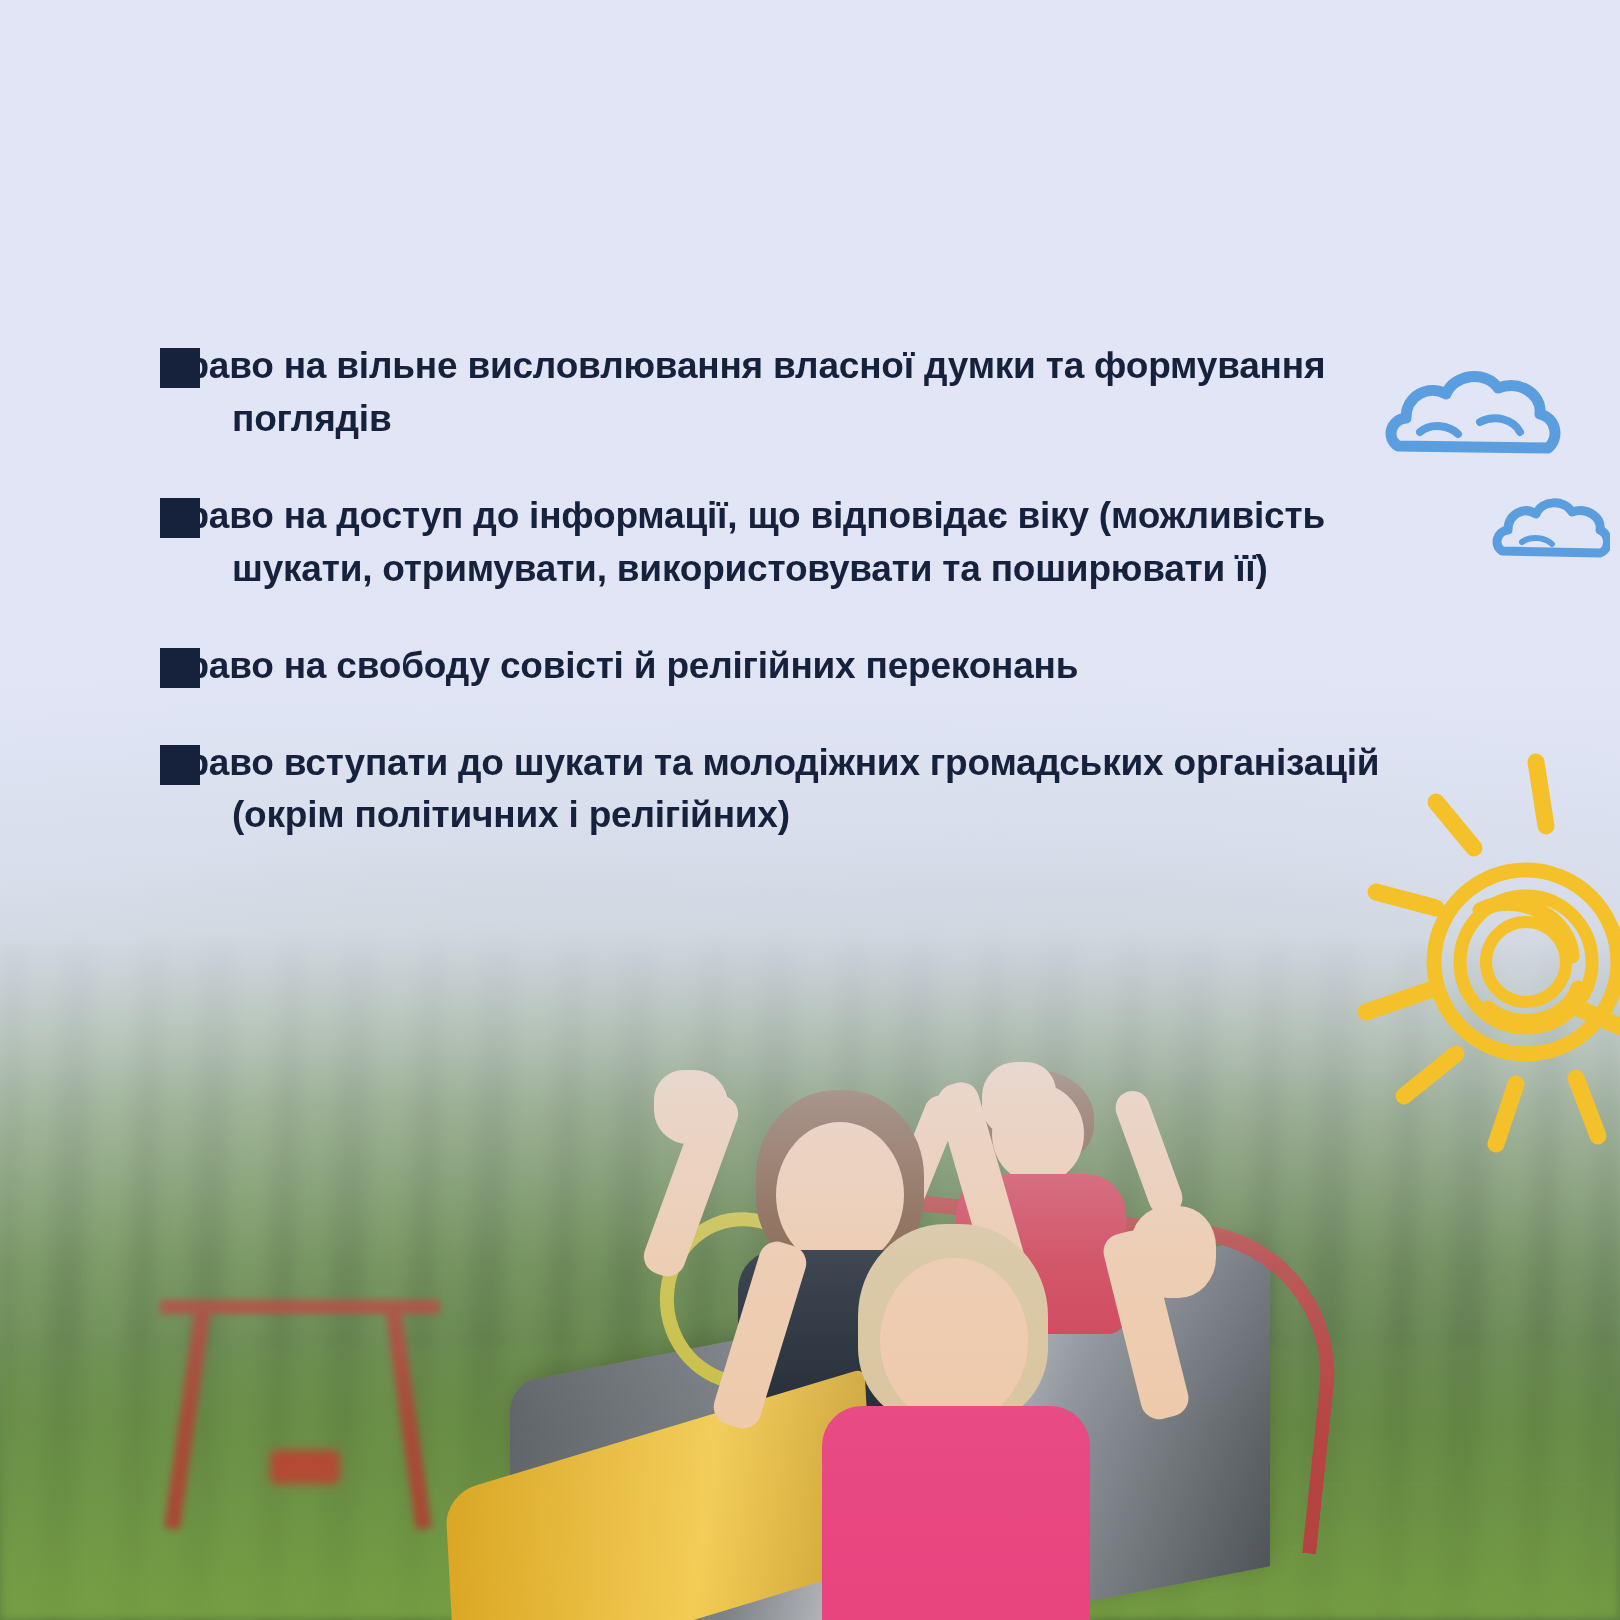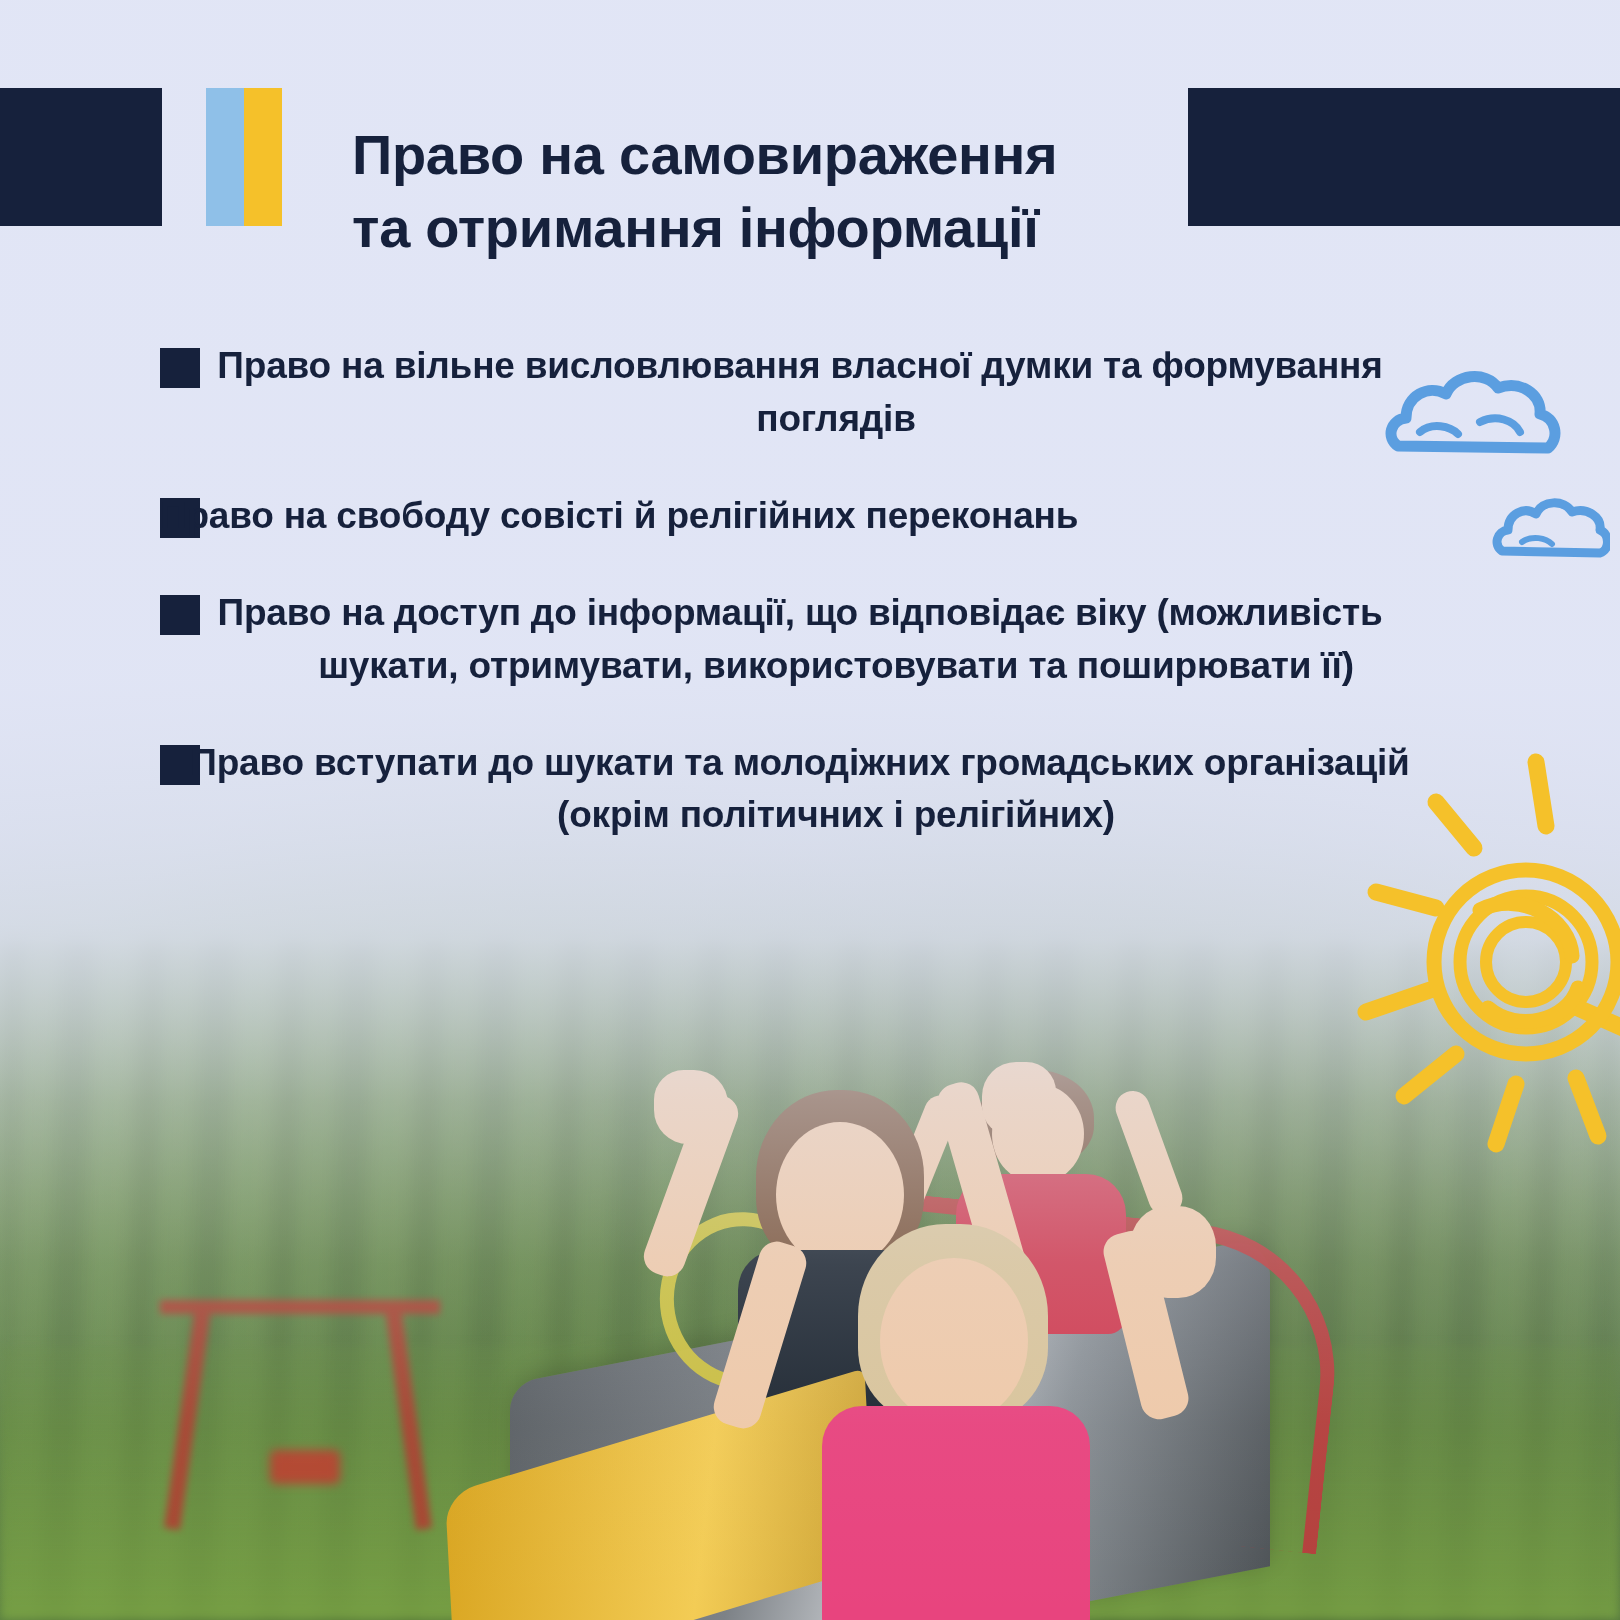--- a/index.html
+++ b/index.html
@@ -229,21 +229,20 @@
     letter-spacing: -0.3px;
   }
   .header-title .line { display: block; white-space: nowrap; }
 
   
   .list {
     position: absolute;
     left: 160px;
     top: 340px;
     width: 1280px;
-    text-align: center;
   }
   .list-item {
     position: relative;
     display: flex;
     align-items: flex-start;
     margin-bottom: 44px;
   }
   .bullet {
     flex: 0 0 auto;
     width: 40px;
@@ -309,48 +308,36 @@
           <div class="arm r"></div>
         <div class="hand r"></div>
         <div class="hair"></div>
           <div class="head"></div>
           <div class="body"></div>
       </div>
     </div>
     <div class="photo-haze"></div>
   </div>
 
-  <div class="header">
-    <div class="header-bar-left"></div>
-    <div class="header-bar-right"></div>
-    <div class="flag">
-      <div class="stripe blue"></div>
-      <div class="stripe yellow"></div>
-    </div>
-    <h1 class="header-title">
-      <span class="line">Право на самовираження</span>
-      <span class="line">та отримання інформації</span>
-    </h1>
-  </div>
 
   <div class="list">
 
     <div class="list-item">
       <div class="bullet"></div>
       <div class="item-text">Право на вільне висловлювання власної думки та формування поглядів</div>
     </div>
 
     <div class="list-item">
       <div class="bullet"></div>
-      <div class="item-text">Право на свободу совісті й релігійних переконань</div>
+      <div class="item-text">Право на доступ до інформації, що відповідає віку (можливість шукати, отримувати, використовувати та поширювати її)</div>
     </div>
 
     <div class="list-item">
       <div class="bullet"></div>
-      <div class="item-text">Право на доступ до інформації, що відповідає віку (можливість шукати, отримувати, використовувати та поширювати її)</div>
+      <div class="item-text">Право на свободу совісті й релігійних переконань</div>
     </div>
 
 
     <div class="list-item">
       <div class="bullet"></div>
       <div class="item-text">Право вступати до шукати та молодіжних громадських організацій (окрім політичних і релігійних)</div>
     </div>
 
   </div>
 

